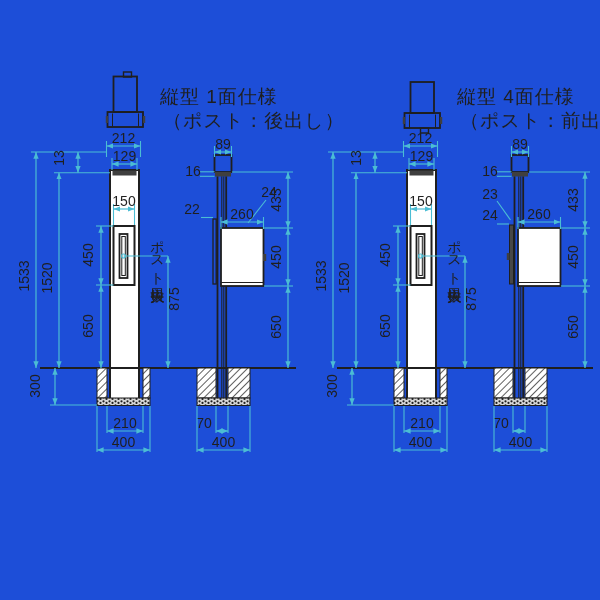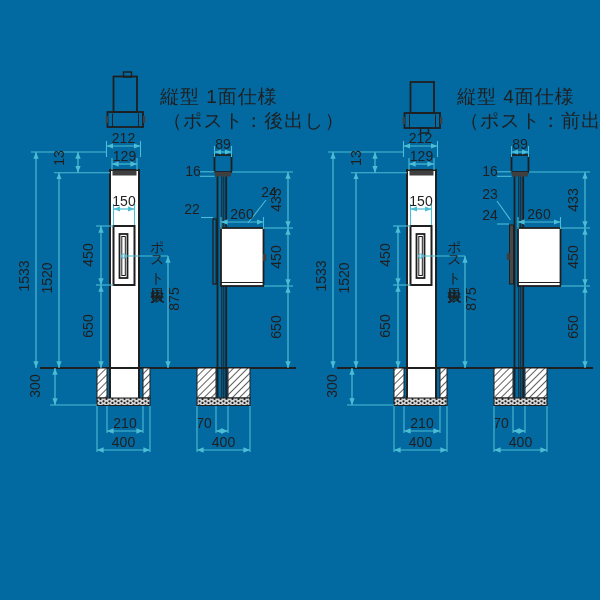--- a/index.html
+++ b/index.html
@@ -1,16 +1,16 @@
 <!DOCTYPE html>
 <html><head>
 <meta charset="utf-8">
 <style>
   html,body{margin:0;padding:0;background:#ffffff;}
-  .stage{position:relative;width:600px;height:600px;background:#0369a1;overflow:hidden;
+  .stage{position:relative;width:600px;height:600px;background:#1d4ed8;overflow:hidden;
          font-family:"Liberation Sans",sans-serif;}
   svg text{fill:#1f1f1f;font-family:"Liberation Sans",sans-serif;}
   .dimtxt{font-size:14px;}
   .titletxt{font-size:19px;letter-spacing:1px;}
   .vlabel{font-size:14px;writing-mode:vertical-rl;text-orientation:upright;}
   .ink{stroke:#1f1f1f;fill:none;}
   .inkfill{fill:#3f3f3f;stroke:none;}
   .cy{stroke:#4bbdd4;stroke-width:1.1;fill:none;}
   .dim{stroke:#4bbdd4;stroke-width:1.2;fill:none;}
 </style>

